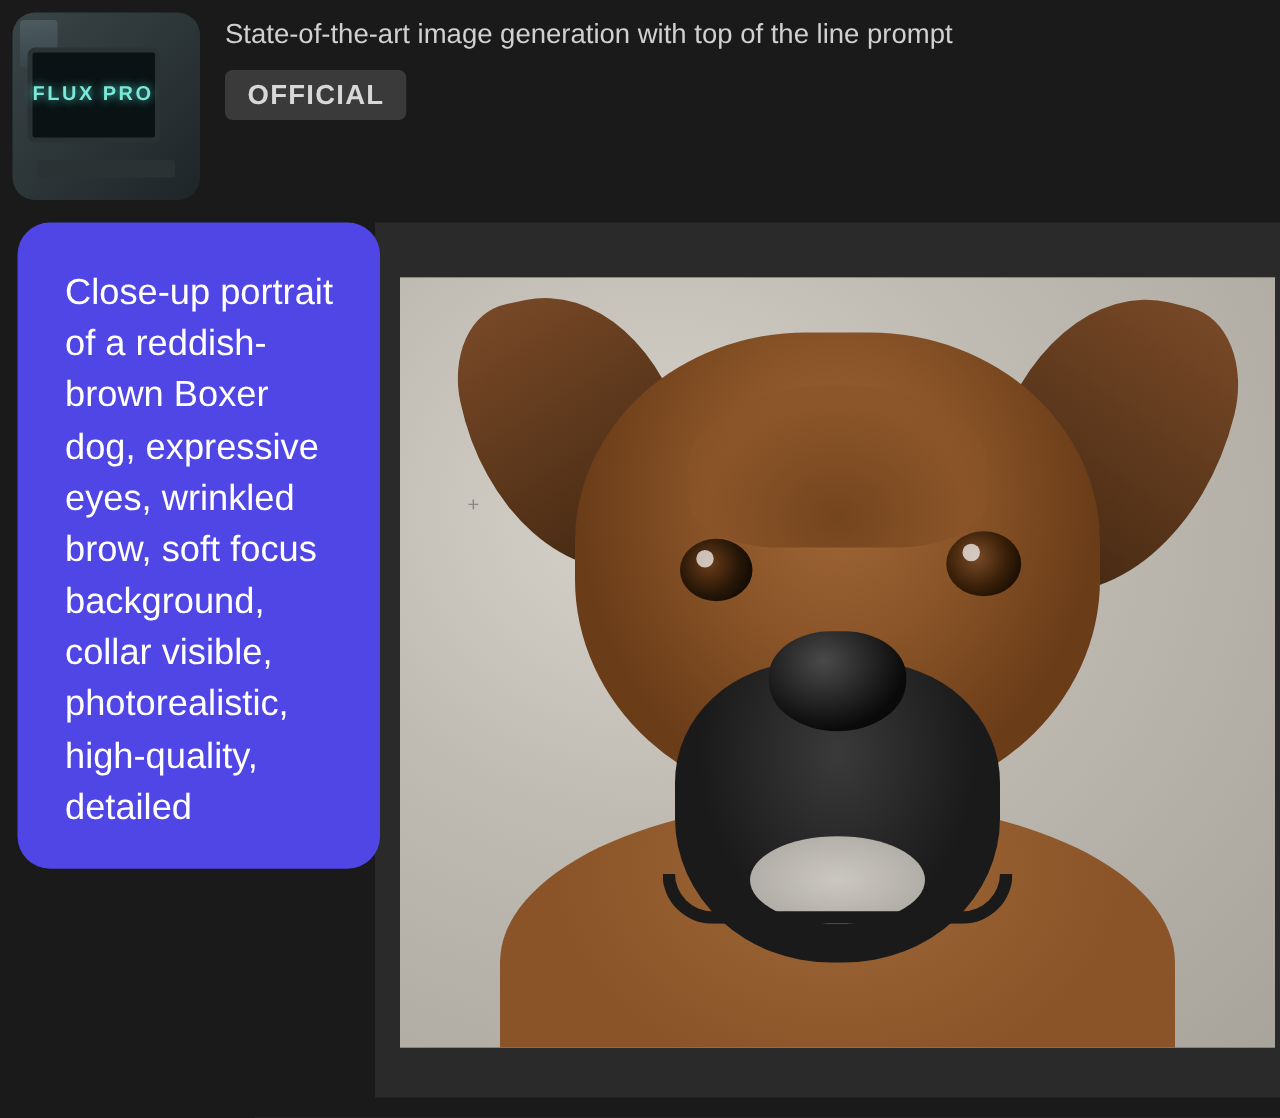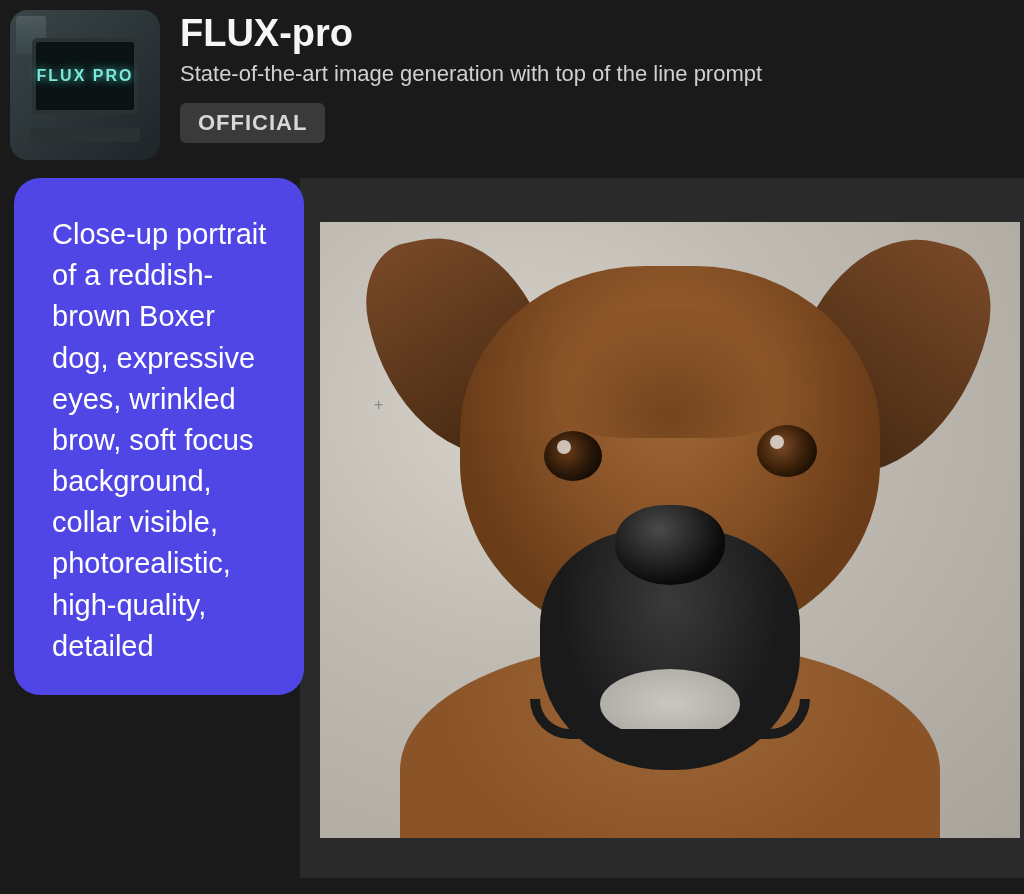--- a/index.html
+++ b/index.html
@@ -27,29 +27,28 @@
       height: 150px;
       border-radius: 18px;
       background: linear-gradient(135deg, #3a4548 0%, #1e2528 100%);
       flex-shrink: 0;
       position: relative;
       overflow: hidden;
     }
     .app-icon-monitor {
       position: absolute;
       top: 28px;
-      left: 22px;
+      left: 12px;
       width: 106px;
       height: 76px;
       background: #0a1214;
       border: 4px solid #2a3234;
       border-radius: 6px;
       display: flex;
       align-items: center;
-      justify-content: center;
     }
     .app-icon-text {
       color: #7de8d8;
       font-size: 16px;
       font-weight: 700;
       letter-spacing: 2px;
       text-shadow: 0 0 8px #4dd4c0;
     }
     .app-icon-base {
       position: absolute;
@@ -279,21 +278,20 @@
 
 <div class="header">
   <div class="app-icon">
     <div class="app-icon-window"></div>
     <div class="app-icon-monitor">
       <span class="app-icon-text">FLUX PRO</span>
     </div>
     <div class="app-icon-base"></div>
   </div>
   <div class="header-info">
-    <h1 class="app-title">FLUX-pro</h1>
     <div class="app-description">State-of-the-art image generation with top of the line prompt</div>
     <div class="badges">
       <span class="badge">OFFICIAL</span>
     </div>
   </div>
 </div>
 
 <div class="content">
   <div class="image-panel">
     <div class="generated-image" aria-label="Close-up portrait of a reddish-brown Boxer dog">

